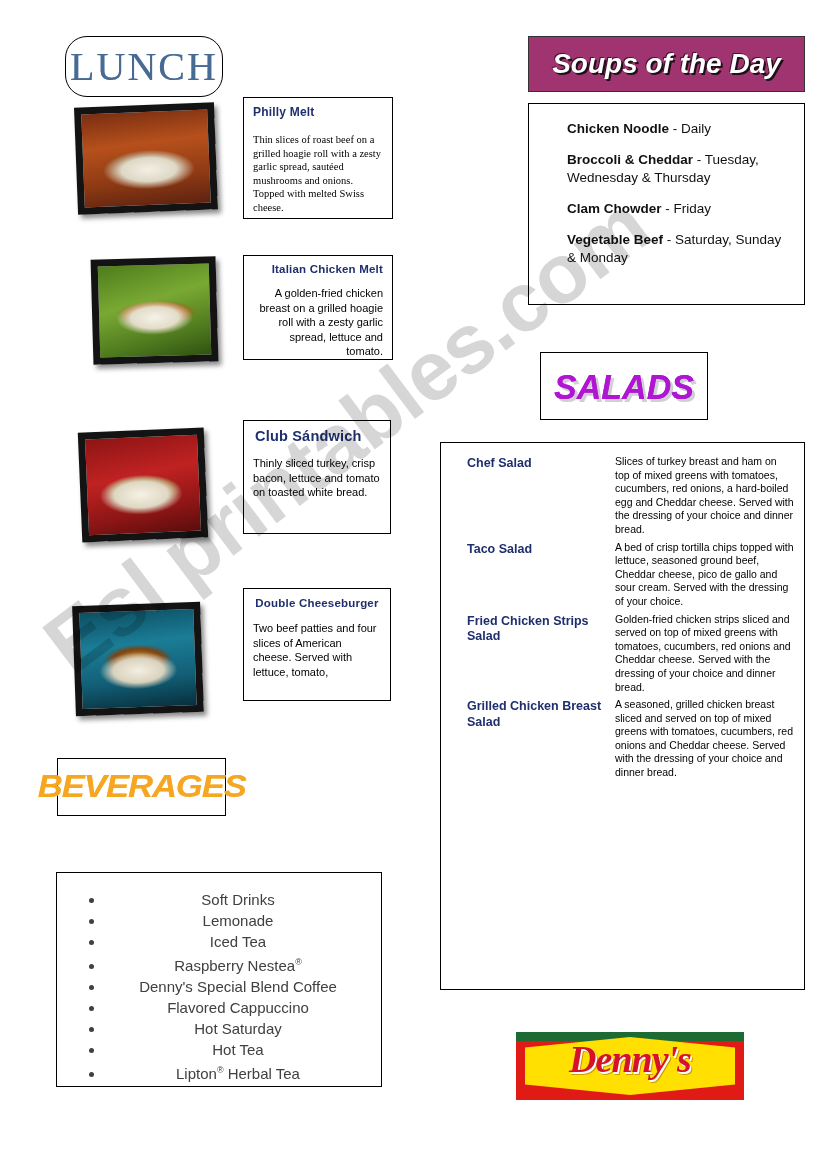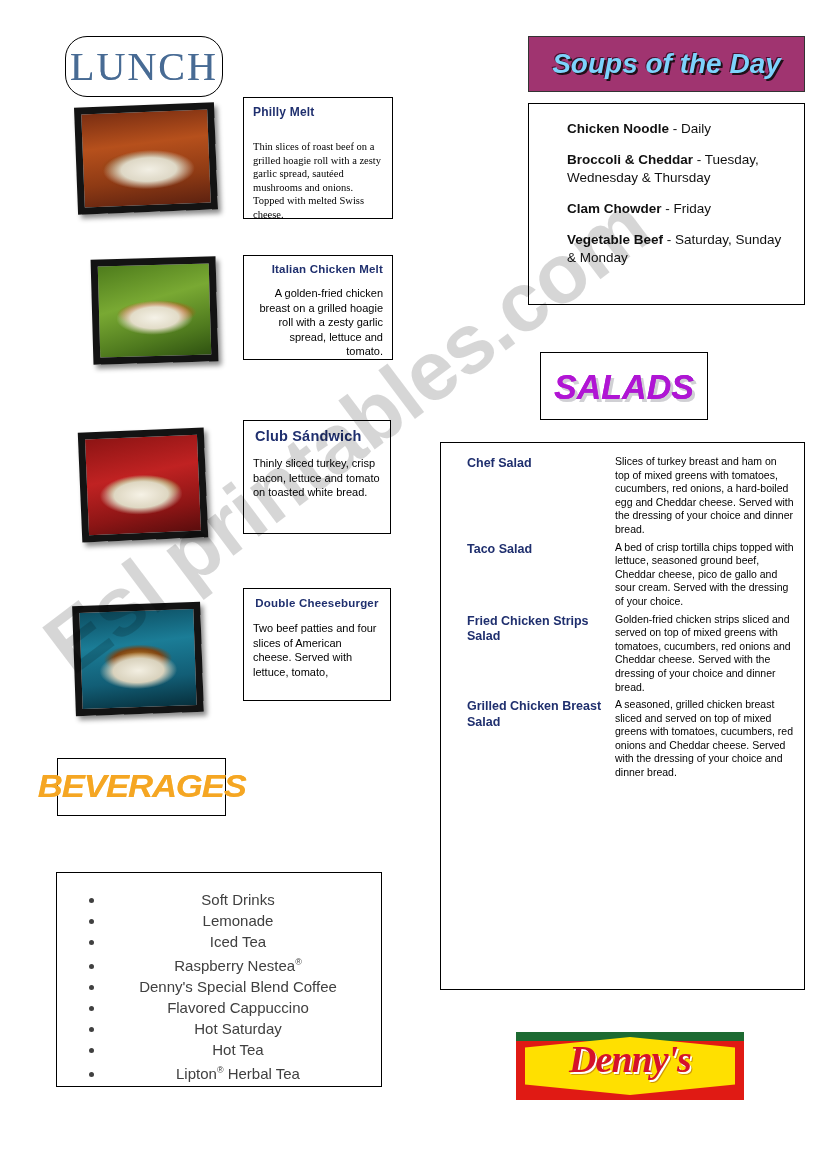--- a/index.html
+++ b/index.html
@@ -118,21 +118,21 @@
     font-family: "Liberation Sans", sans-serif;
     font-weight: bold;
     color: #1f2f6e;
     letter-spacing: 0.2px;
   }
   .item-desc {
     color: #000000;
   }
 
   #box-philly { left: 243px; top: 97px; width: 150px; height: 122px; }
-  #box-philly .item-title { font-size: 12px; margin-bottom: 21px; }
+  #box-philly .item-title { font-size: 12px; margin-bottom: 14px; }
   #box-philly .item-desc {
     font-family: "Liberation Serif", serif;
     font-size: 10.5px;
     line-height: 13.5px;
   }
 
   #box-italian { left: 243px; top: 255px; width: 150px; height: 105px; text-align: right; }
   #box-italian .item-title { font-size: 11.5px; margin-bottom: 11px; }
   #box-italian .item-desc { font-size: 11px; line-height: 14.5px; }
 
@@ -150,21 +150,21 @@
     border: 1px solid #333;
     background: #a03470;
     display: flex; align-items: center; justify-content: center;
     z-index: 5;
   }
   #soups-banner .banner-text {
     font-family: "Liberation Sans", sans-serif;
     font-weight: bold;
     font-style: italic;
     font-size: 28px;
-    color: #7dd3fc;
+    color: #ffffff;
     letter-spacing: 0px;
     text-shadow: 2px 2px 0 #201018, -1px -1px 0 #4a1030;
   }
 
   
   #soups-box {
     left: 528px; top: 103px; width: 277px; height: 202px;
     padding: 16px 12px 10px 38px;
     z-index: 5;
   }

